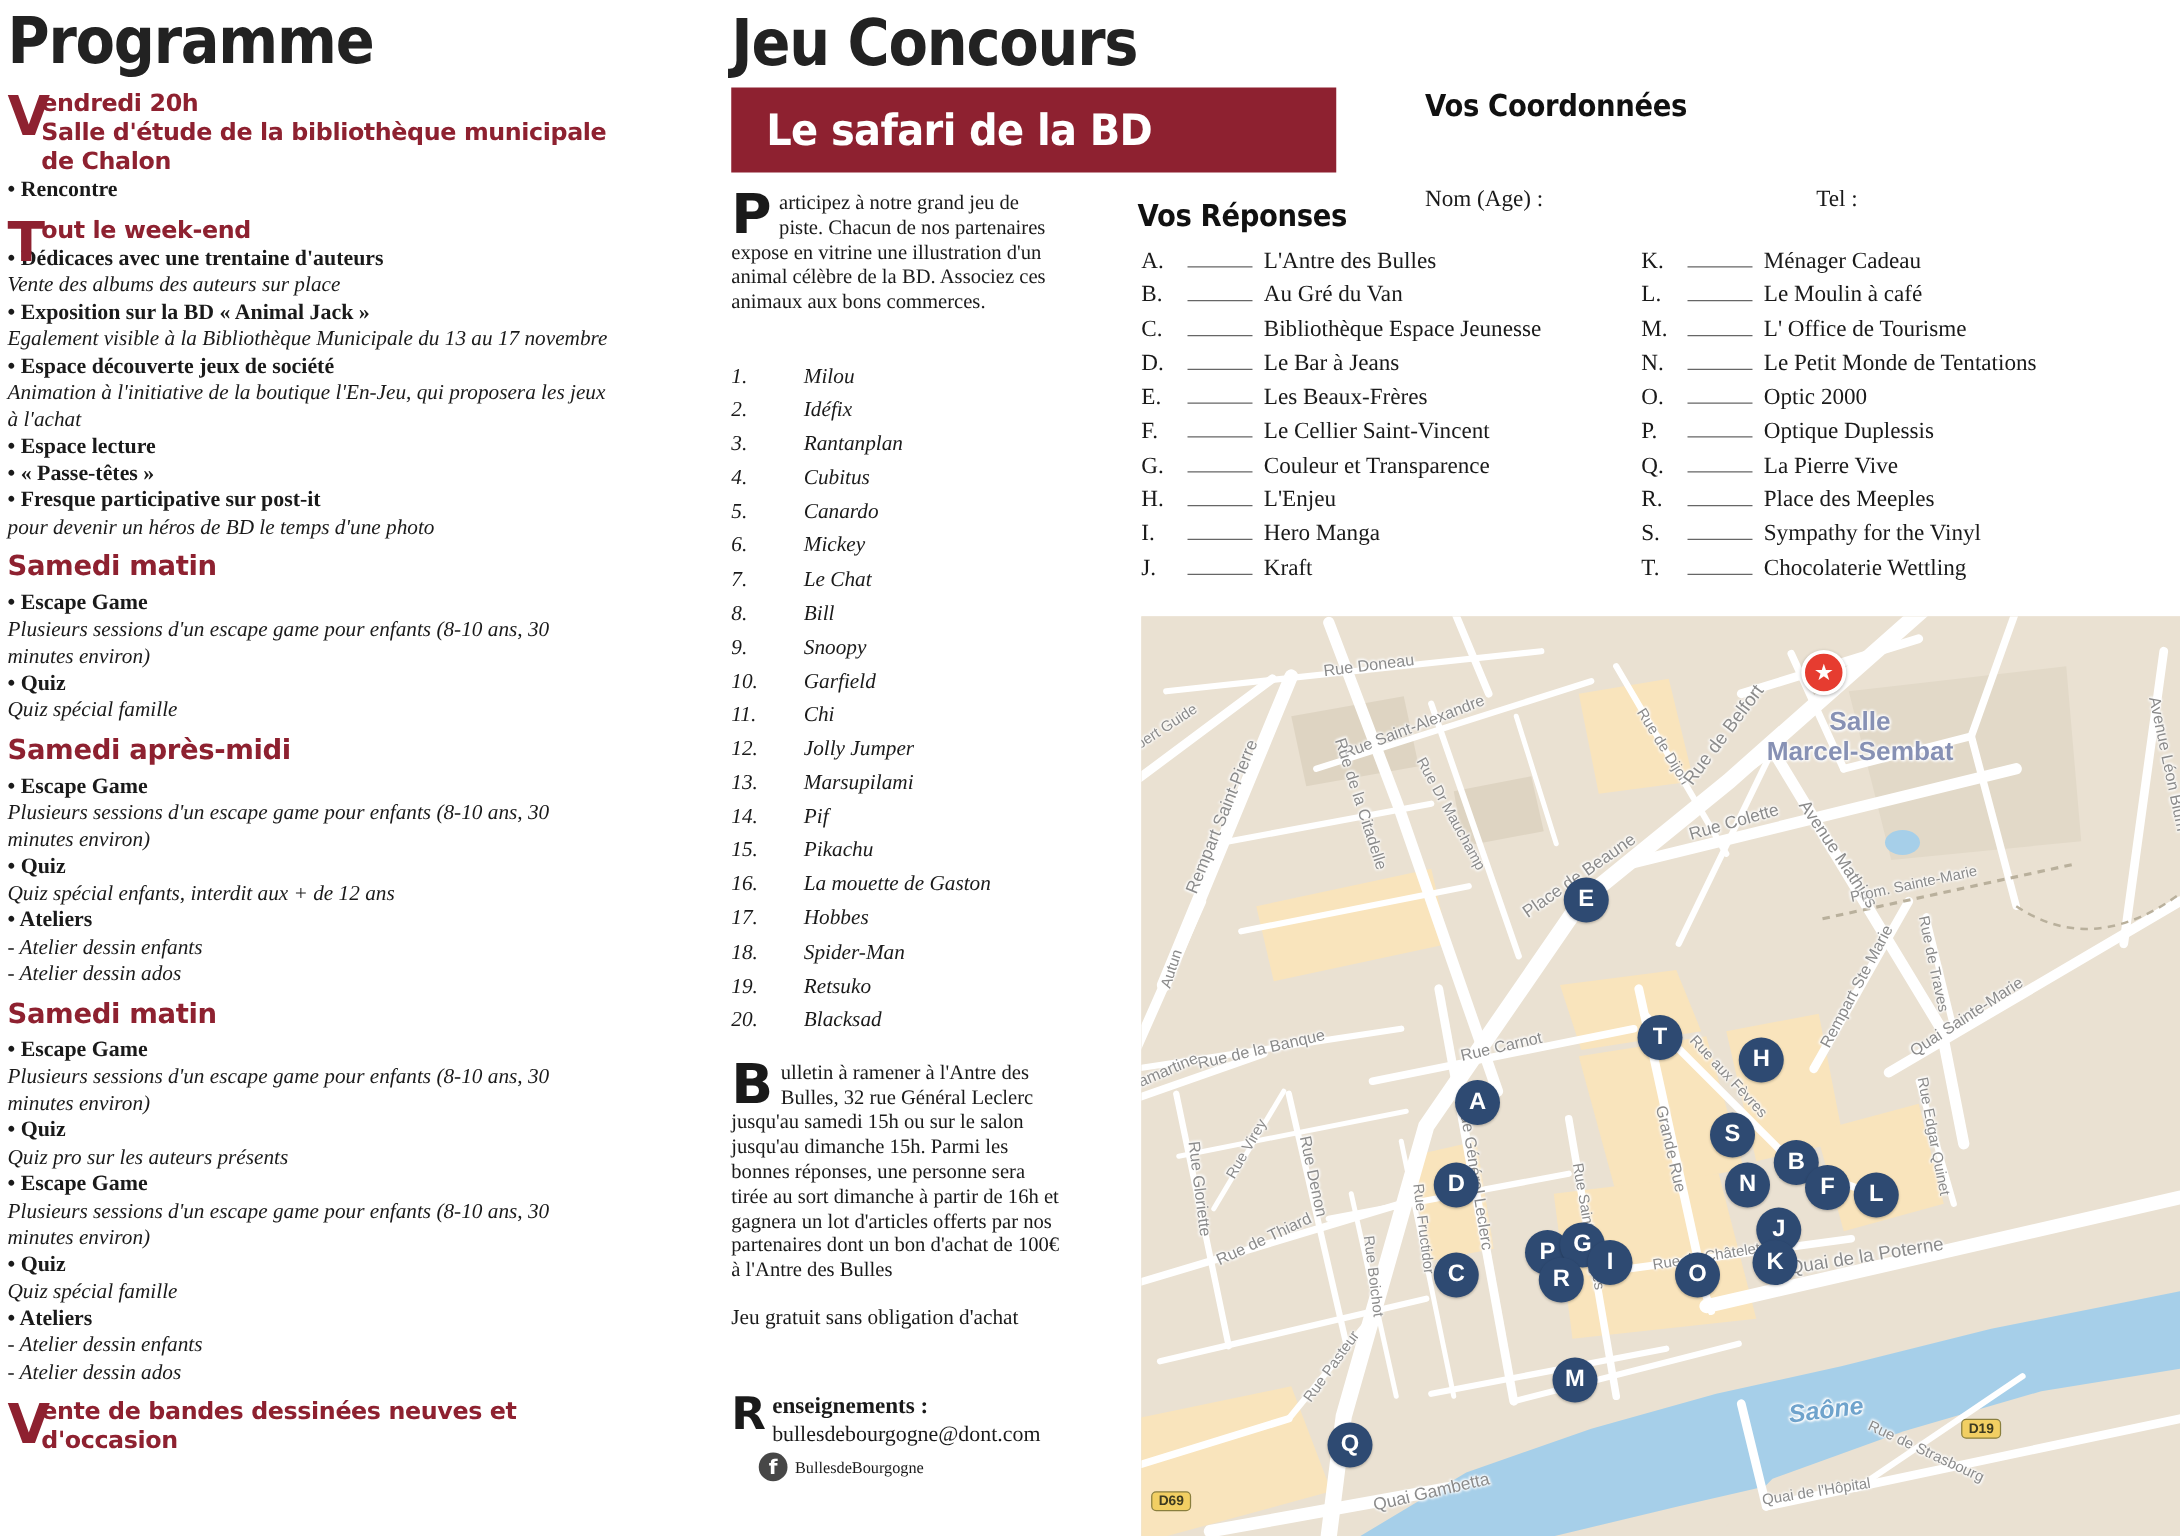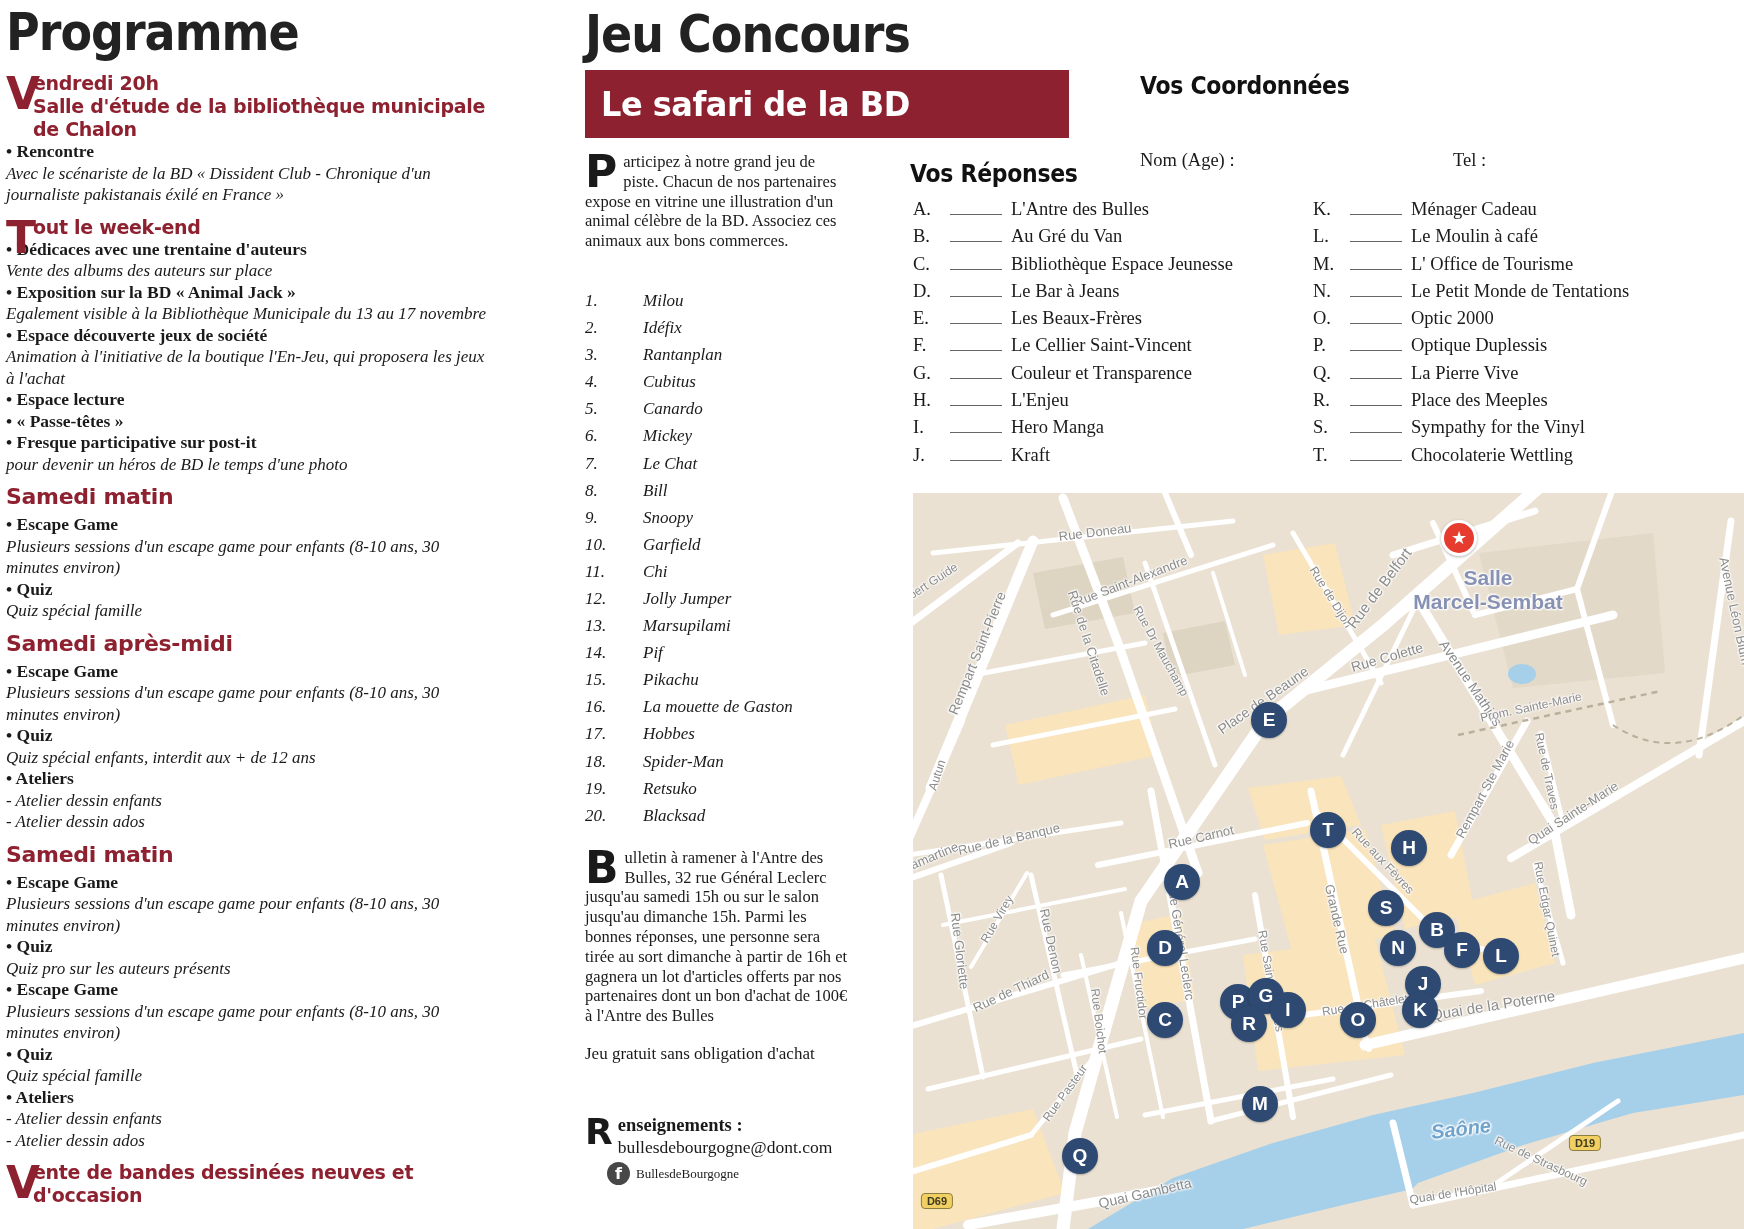--- a/index.html
+++ b/index.html
@@ -25,21 +25,21 @@
   .prg-bigheader .drop{position:absolute;left:0;top:1px;font-size:44px;line-height:42px}
   .prg-script{margin-top:9px;margin-bottom:4px;color:var(--accent);
     font-family:"DejaVu Sans",sans-serif;font-weight:800;font-size:22px;line-height:26px;letter-spacing:-.3px}
   .prg-bullet{font-weight:700;font-size:17.5px;line-height:21.5px}
   .prg-bullet::before{content:"• "}
   .prg-italic{font-style:italic;font-size:17px;line-height:21.5px}
 
   
   #jeu-title{left:585px;top:4px}
   #banner{left:585px;top:70px;width:484px;height:68px;background:var(--accent);
-    display:flex;align-items:center;padding-left:16px}
+    display:flex;align-items:center;padding-left:28px}
   #banner-text{color:#fff;font-family:"DejaVu Sans",sans-serif;font-weight:800;
     font-size:32px;letter-spacing:-.5px;transform:scaleY(1.08)}
   #mid-col{left:585px;top:152px;width:264px}
   .dropcap{float:left;font-family:"DejaVu Sans",sans-serif;font-weight:800;
     font-size:44px;line-height:36px;padding-right:6px;padding-top:2px}
   #intro-p,#bulletin-p{font-size:16.5px;line-height:19.8px}
   #character-list{margin-top:40px}
   .char-row{height:27.1px;font-style:italic;font-size:17px;display:flex}
   .char-num{width:58px}
   #bulletin-wrap{margin-top:15px}
@@ -99,21 +99,20 @@
 
   <div class="abs" id="programme-col">
     <div class="big-title">Programme</div>
     <div id="programme-items">
         <div class="prg-bigheader">
           <span class="drop">V</span>
           <div>endredi 20h</div>
           <div>Salle d'étude de la bibliothèque municipale de Chalon</div>
         </div>
         <div class="prg-bullet">Rencontre</div>
-        <div class="prg-italic">Avec le scénariste de la BD « Dissident Club - Chronique d'un journaliste pakistanais éxilé en France »</div>
         <div class="prg-bigheader">
           <span class="drop">T</span>
           <div>out le week-end</div>
         </div>
         <div class="prg-bullet">Dédicaces avec une trentaine d'auteurs</div>
         <div class="prg-italic">Vente des albums des auteurs sur place</div>
         <div class="prg-bullet">Exposition sur la BD « Animal Jack »</div>
         <div class="prg-italic">Egalement visible à la Bibliothèque Municipale du 13 au 17 novembre</div>
         <div class="prg-bullet">Espace découverte jeux de société</div>
         <div class="prg-italic">Animation à l'initiative de la boutique l'En-Jeu, qui proposera les jeux à l'achat</div>

